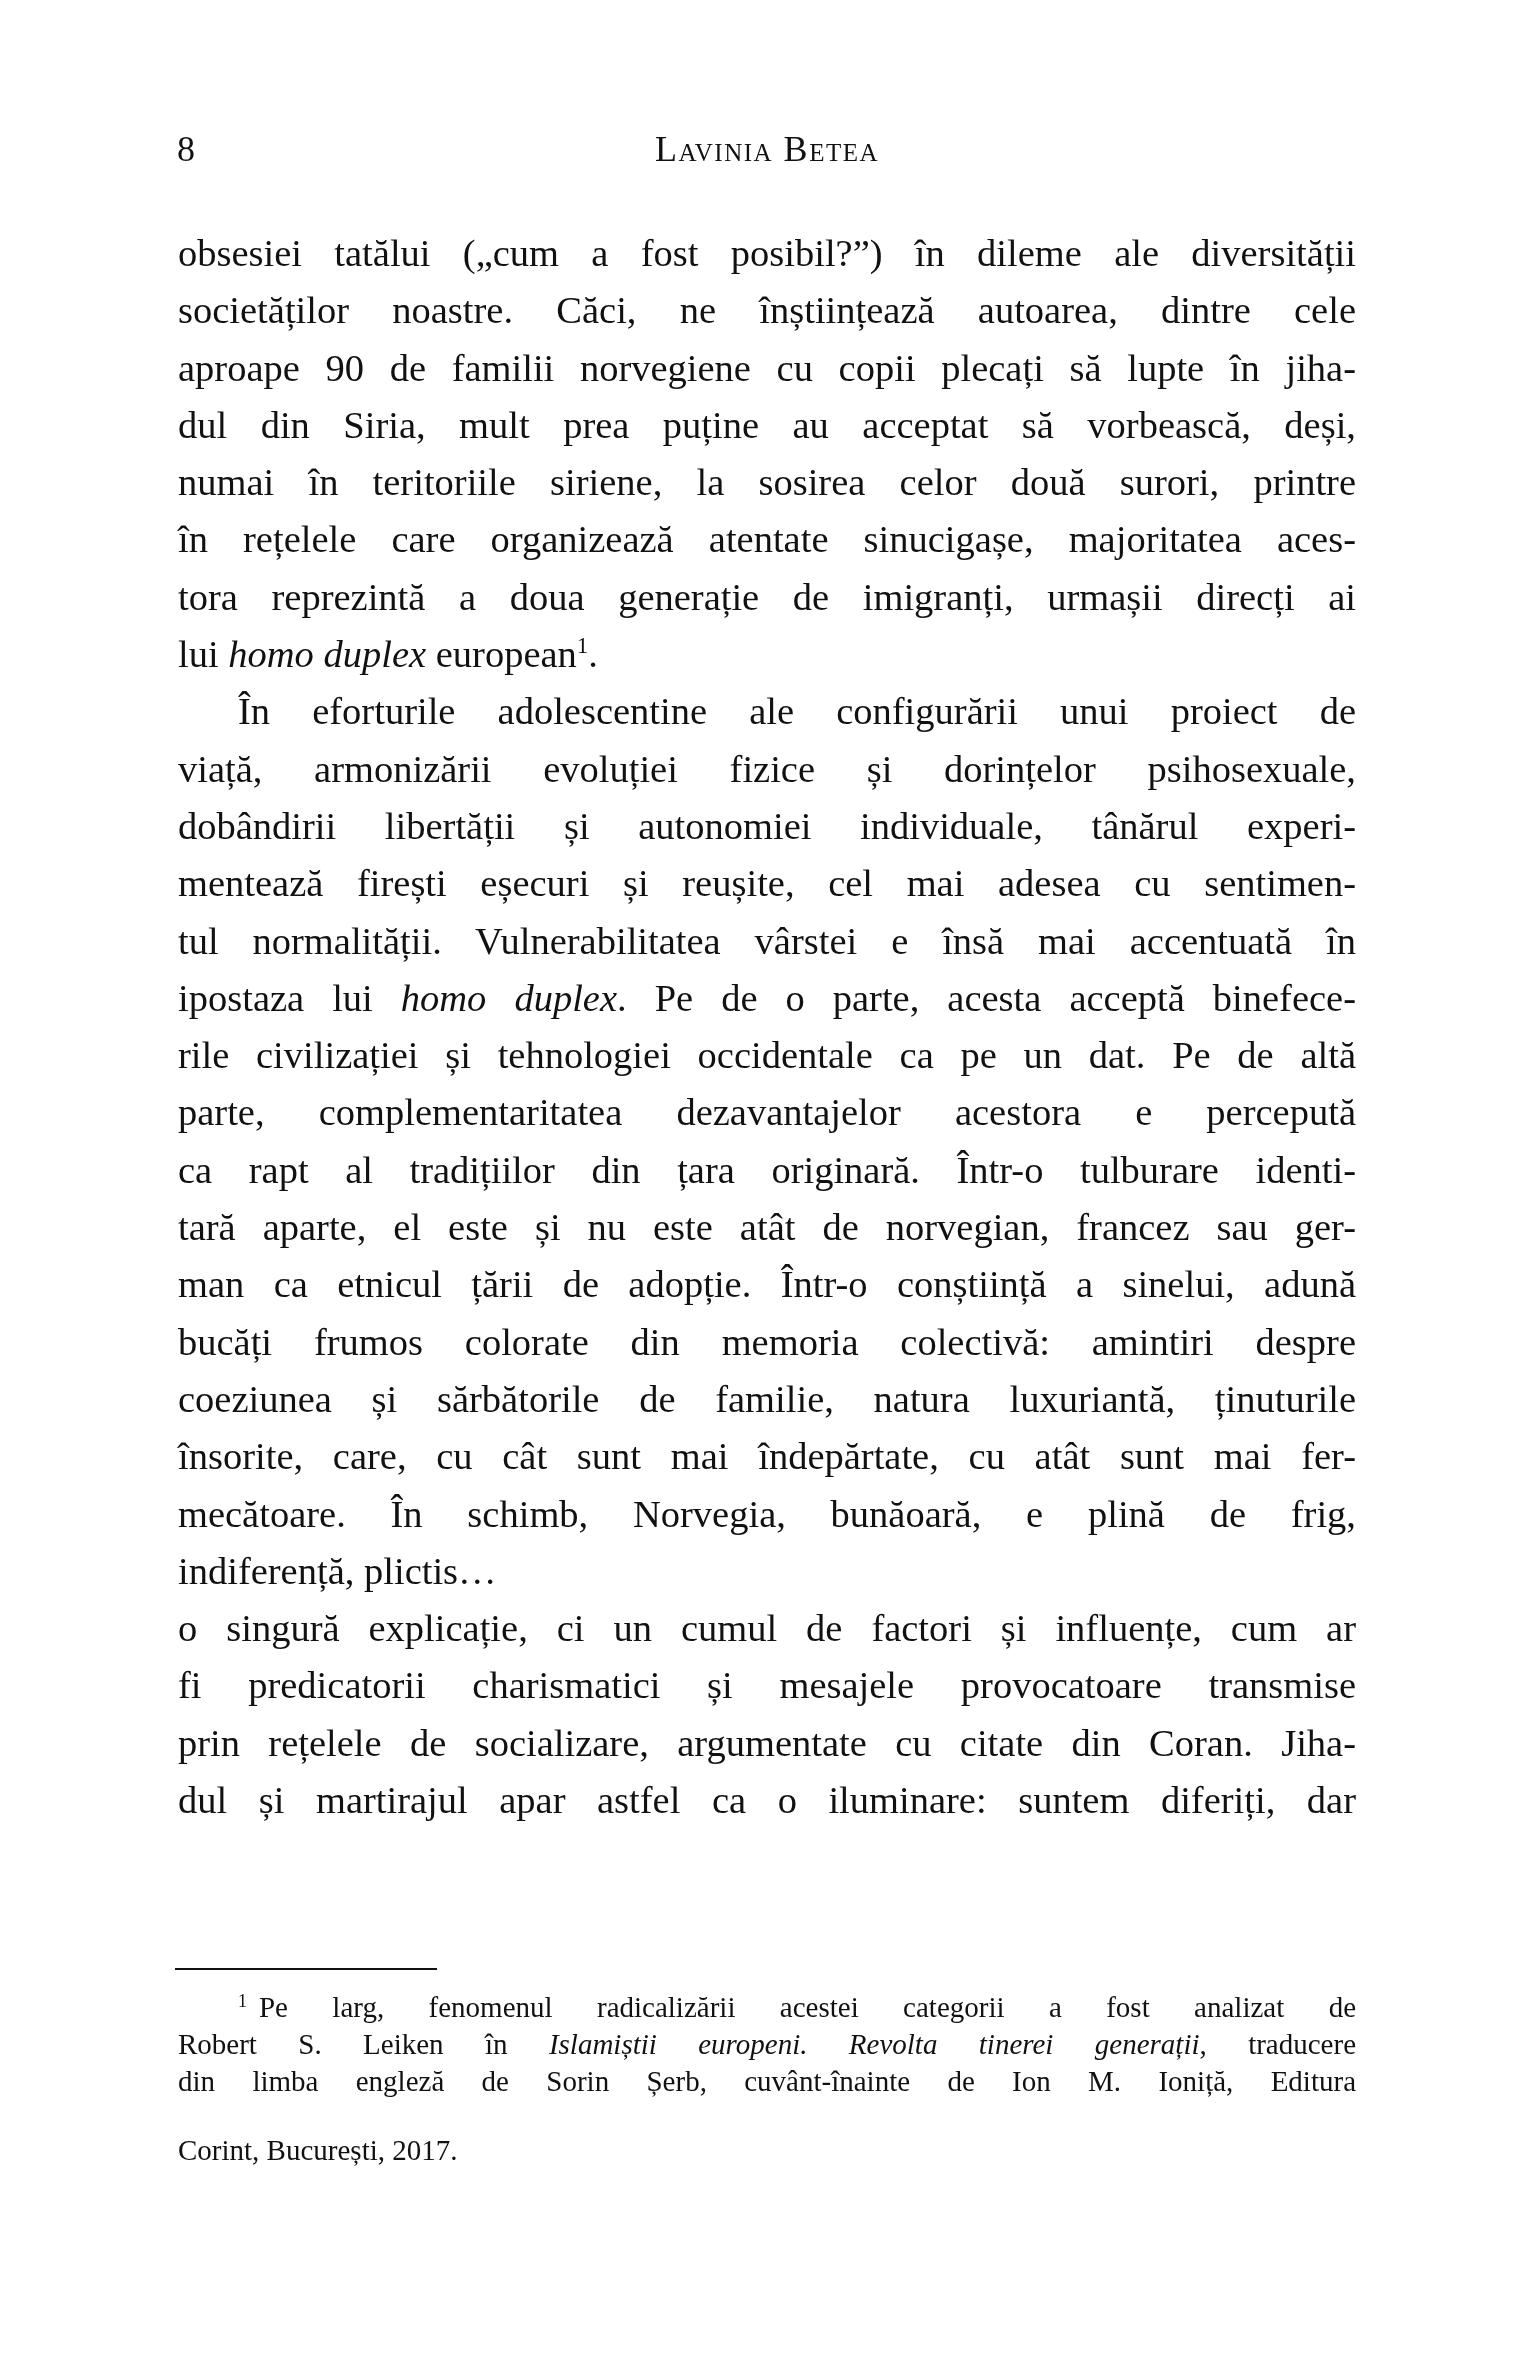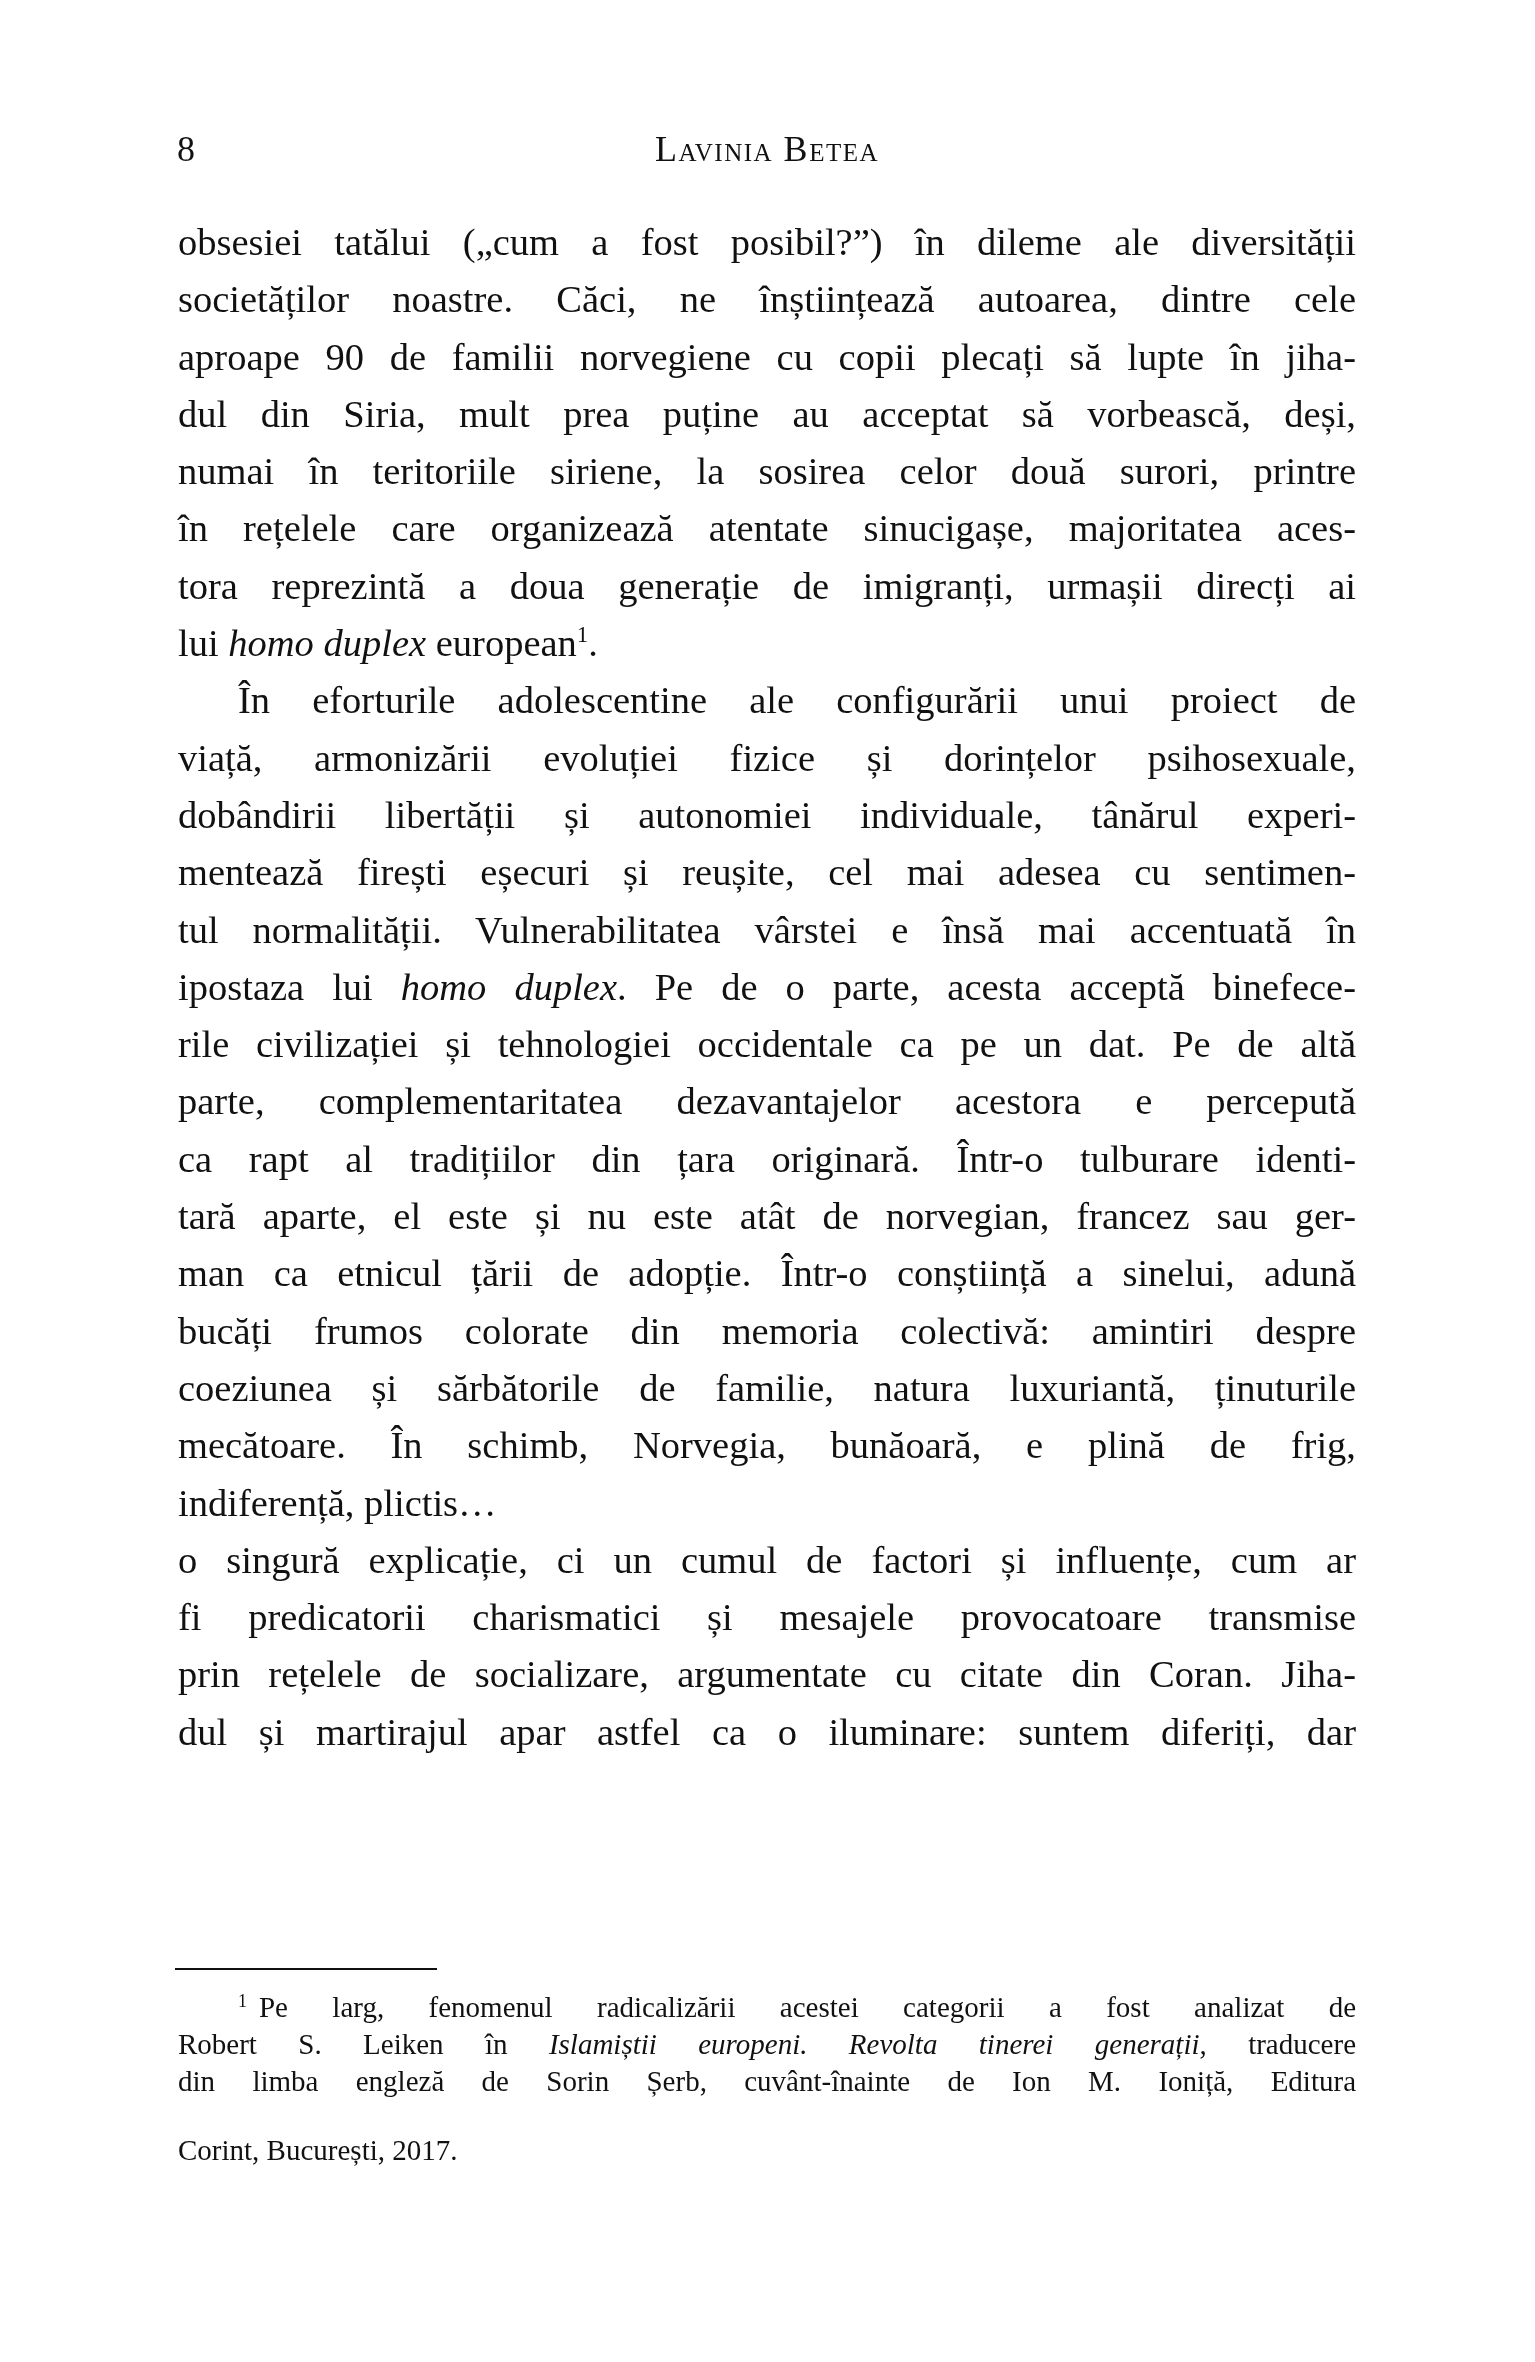--- a/index.html
+++ b/index.html
@@ -3,21 +3,21 @@
 <meta charset="utf-8">
 <style>
   html, body { margin: 0; padding: 0; background: #ffffff; }
   body { width: 1535px; height: 2362px; position: relative; overflow: hidden; color: #111111; }
   .page { position: absolute; left: 0; top: 0; width: 1535px; height: 2362px; background: #ffffff; }
   .running-head { position: absolute; top: 129px; left: 0; width: 1535px; height: 40px; line-height: 40px;
     font-family: "Liberation Serif", "DejaVu Serif", serif; }
   .page-number { position: absolute; left: 177px; top: 0; font-size: 36px; }
   .running-title { position: absolute; left: 645px; width: 244px; top: 0; text-align: center;
     font-size: 36px; font-variant: small-caps; letter-spacing: 1.5px; white-space: nowrap; }
-  .body-text { position: absolute; left: 178px; top: 214px; width: 1178px;
+  .body-text { position: absolute; left: 178px; top: 225px; width: 1178px;
     font-family: "Liberation Serif", "DejaVu Serif", serif; font-size: 38.5px; line-height: 57.3px; }
   .line { display: block; height: 57.3px; text-align: justify; text-align-last: justify; white-space: normal; overflow: visible; }
   .line.last { text-align: left; text-align-last: left; }
   .line.indent { padding-left: 60px; }
   .line i { font-style: italic; }
   .line sup, .fn-line sup { font-size: 0.6em; vertical-align: 0.6em; line-height: 0; }
   .footnote-rule { position: absolute; left: 175px; top: 1968px; width: 262px; height: 2px; background: #111111; }
   .footnotes { position: absolute; left: 178px; top: 1989px; width: 1178px;
     font-family: "Liberation Serif", "DejaVu Serif", serif; font-size: 29px; line-height: 37px; }
   .fn-line { display: block; height: 37px; text-align: justify; text-align-last: justify; }
@@ -52,20 +52,21 @@
         <div class="line"><span>mentează firești eșecuri și reușite, cel mai adesea cu sentimen-</span></div>
         <div class="line"><span>tul normalității. Vulnerabilitatea vârstei e însă mai accentuată în</span></div>
         <div class="line"><span>ipostaza lui </span><i>homo duplex</i><span>. Pe de o parte, acesta acceptă binefece-</span></div>
         <div class="line"><span>rile civilizației și tehnologiei occidentale ca pe un dat. Pe de altă</span></div>
         <div class="line"><span>parte, complementaritatea dezavantajelor acestora e percepută</span></div>
         <div class="line"><span>ca rapt al tradițiilor din țara originară. Într-o tulburare identi-</span></div>
         <div class="line"><span>tară aparte, el este și nu este atât de norvegian, francez sau ger-</span></div>
         <div class="line"><span>man ca etnicul țării de adopție. Într-o conștiință a sinelui, adună</span></div>
         <div class="line"><span>bucăți frumos colorate din memoria colectivă: amintiri despre</span></div>
         <div class="line"><span>coeziunea și sărbătorile de familie, natura luxuriantă, ținuturile</span></div>
+        <div class="line"><span>însorite, care, cu cât sunt mai îndepărtate, cu atât sunt mai fer-</span></div>
         <div class="line"><span>mecătoare. În schimb, Norvegia, bunăoară, e plină de frig,</span></div>
         <div class="line last"><span>indiferență, plictis…</span></div>
       </div>
       <div>
         <div class="line"><span>o singură explicație, ci un cumul de factori și influențe, cum ar</span></div>
         <div class="line"><span>fi predicatorii charismatici și mesajele provocatoare transmise</span></div>
         <div class="line"><span>prin rețelele de socializare, argumentate cu citate din Coran. Jiha-</span></div>
         <div class="line"><span>dul și martirajul apar astfel ca o iluminare: suntem diferiți, dar</span></div>
       </div>
     </div>

